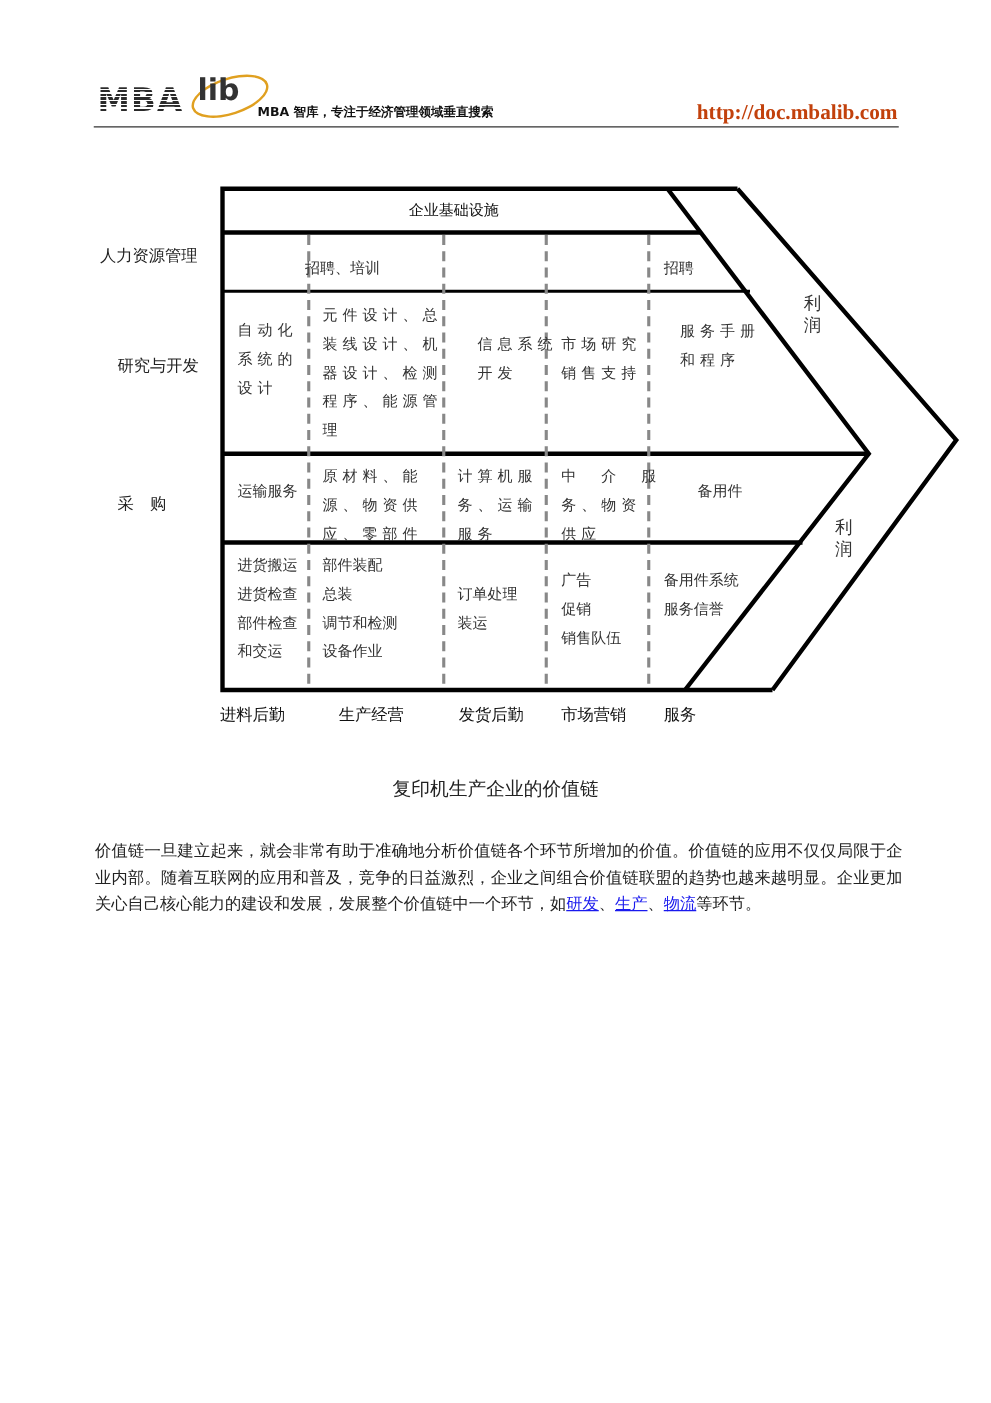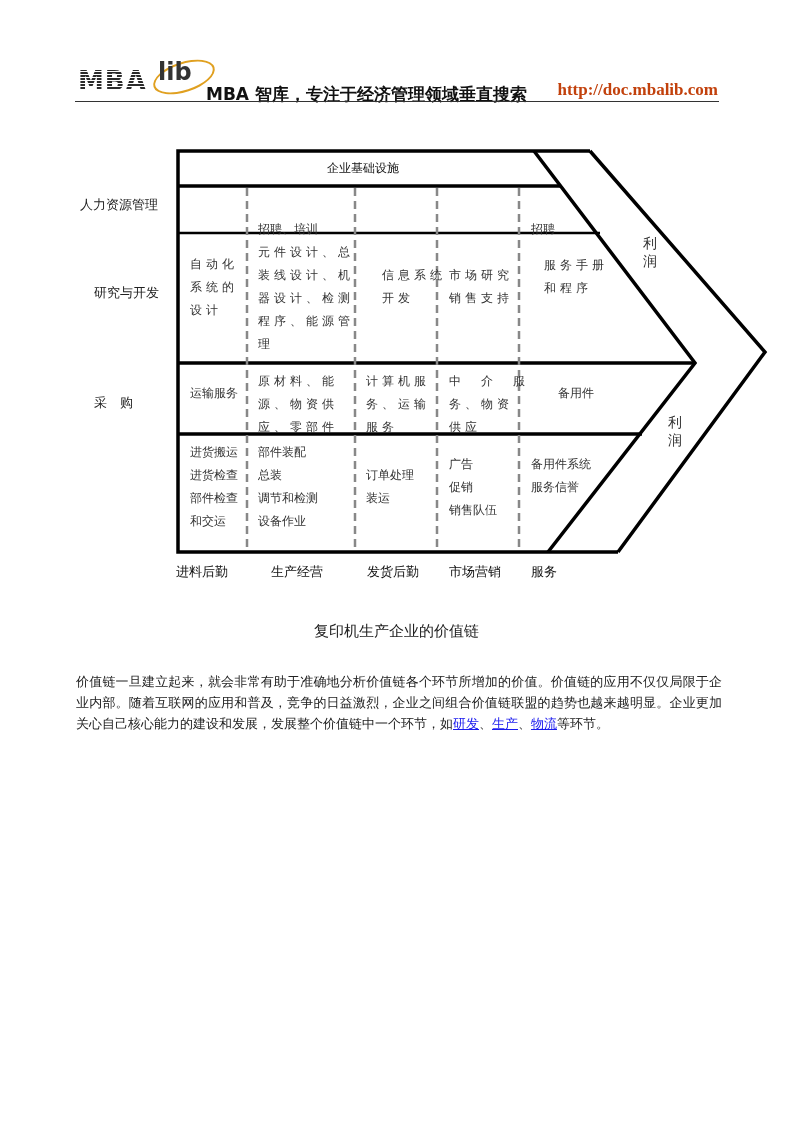--- a/index.html
+++ b/index.html
@@ -9,21 +9,21 @@
   
   .logo { left: 78px; top: 60px; width: 130px; height: 40px; }
   .logo-mba { position: absolute; left: 0; top: 6px; font-family: "DejaVu Sans", sans-serif;
               font-weight: bold; font-size: 26px; letter-spacing: 1px; color: #2a2a2a;
               background: repeating-linear-gradient(to bottom, #2a2a2a 0 2px, #ffffff 2px 3px);
               -webkit-background-clip: text; background-clip: text; -webkit-text-fill-color: transparent; }
   .logo-lib { position: absolute; left: 80px; top: -2px; font-family: "DejaVu Sans", sans-serif;
               font-size: 24px; color: #333; font-weight: bold; }
   .logo-ring { position: absolute; left: 74px; top: 2px; width: 60px; height: 26px;
                border: 2px solid #e0a020; border-radius: 50%; transform: rotate(-18deg); }
-  .tagline { left: 206px; top: 83px; font-size: 17px; font-family: "DejaVu Sans", sans-serif; font-weight: bold; color: #111; }
+  .tagline { left: 206px; top: 83px; font-size: 10px; font-family: "DejaVu Sans", sans-serif; font-weight: bold; color: #111; }
   .site-url { right: 75px; top: 80px; font-size: 17px; font-weight: bold; color: #c2410c;
               font-family: "Liberation Serif", serif; }
   .header-rule { left: 75px; top: 101px; width: 644px; height: 1px; background: #333; }
 
   
   .diagram-svg { left: 0; top: 0; }
   .cell { position: absolute; font-size: 12px; color: #333; line-height: 23px; font-family: "DejaVu Sans", sans-serif; }
   .spaced { letter-spacing: 4px; }
   .rowlabel { position: absolute; font-size: 13px; color: #222; font-family: "DejaVu Sans", sans-serif; }
   .collabel { position: absolute; font-size: 13px; color: #111; font-family: "DejaVu Sans", sans-serif; top: 563px; }
@@ -66,22 +66,22 @@
     <line x1="519" y1="188" x2="519" y2="552"></line>
   </g>
 </svg>
 
 <div class="cell" style="left:178px; top:157px; width:370px; text-align:center; color:#111;">企业基础设施</div>
 
 <div class="rowlabel" style="left:80px; top:196px;">人力资源管理</div>
 <div class="rowlabel" style="left:94px; top:284px;">研究与开发</div>
 <div class="rowlabel" style="left:94px; top:394px;">采　购</div>
 
-<div class="cell" style="left:258px; top:203px;margin-top:15px;">招聘、培训</div>
-<div class="cell" style="left:531px; top:203px;margin-top:15px;">招聘</div>
+<div class="cell" style="left:244px; top:203px;">招聘、培训</div>
+<div class="cell" style="left:531px; top:203px;">招聘</div>
 
 <div class="cell spaced" style="left:190px; top:253px;">
   <div>自动化</div>
   <div>系统的</div>
   <div>设计</div>
 </div>
 <div class="cell spaced" style="left:258px; top:241px;">
   <div>元件设计、总</div>
   <div>装线设计、机</div>
   <div>器设计、检测</div>

